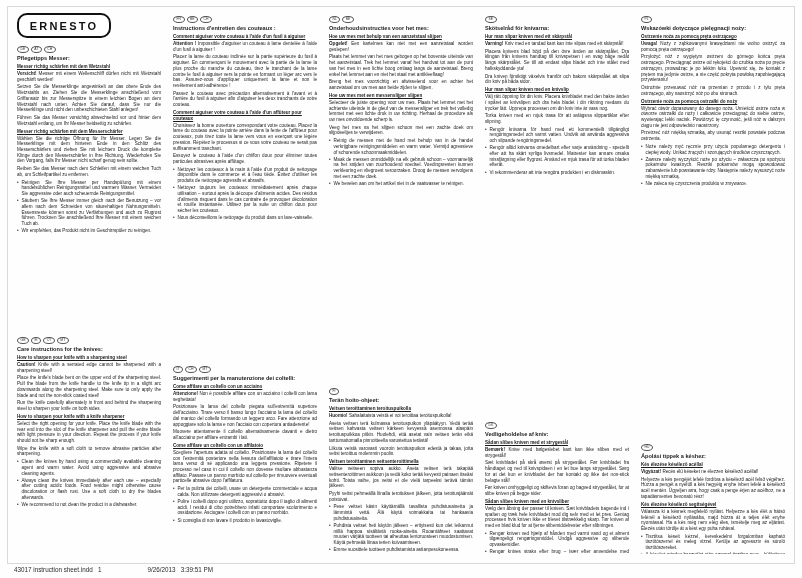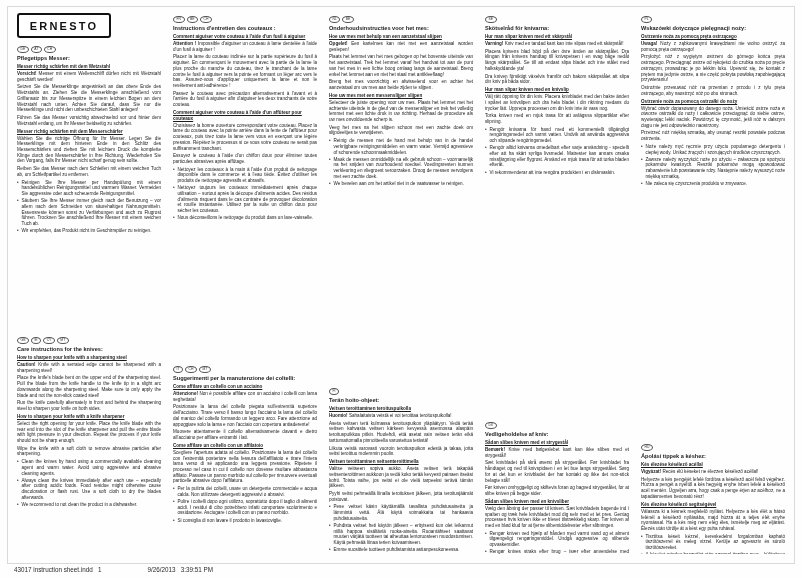--- a/index.html
+++ b/index.html
@@ -1,19 +1,19 @@
 <!DOCTYPE html>
 <html><head>
 <meta charset="utf-8">
 <style>
   html,body{margin:0;padding:0;background:#ffffff;}
   .sheet{position:relative;width:802px;height:578px;background:#fefefe;overflow:hidden;
          font-family:"Liberation Sans",sans-serif;color:#1c1c1c;}
   .artboard{position:absolute;left:7px;top:6px;right:7px;bottom:14px;border:1px solid #d9d9d9;pointer-events:none;}
-  .logo{position:absolute;left:17px;top:13px;width:94px;height:25px;border:2px solid #111;border-radius:3px;
+  .logo{position:absolute;left:17px;top:13px;width:94px;height:25px;border:2px solid #111;border-radius:10px;
         display:flex;align-items:center;justify-content:center;background:#fff;box-sizing:border-box;}
   .logo span{font-weight:bold;font-size:11px;letter-spacing:2.2px;color:#111;}
   #columns{position:absolute;left:0;top:0;width:802px;height:578px;}
   .col{position:absolute;top:16px;width:144px;height:538px;overflow:hidden;}
   .sec{position:relative;}
   .sec2{position:absolute;left:0;width:144px;}
   .badges{display:flex;gap:2px;margin:0 0 2px;}
   .badge{border:0.5px solid #555;border-radius:50%;font-size:3.4px;line-height:1;padding:1px 2.5px;color:#333;background:#fff;}
   .sec-title{font-size:5.6px;font-weight:bold;line-height:1.15;margin:0 0 2px;}
   .subhead{font-size:4.6px;font-weight:bold;text-decoration:underline;line-height:1.25;margin:2.5px 0 1px;}

